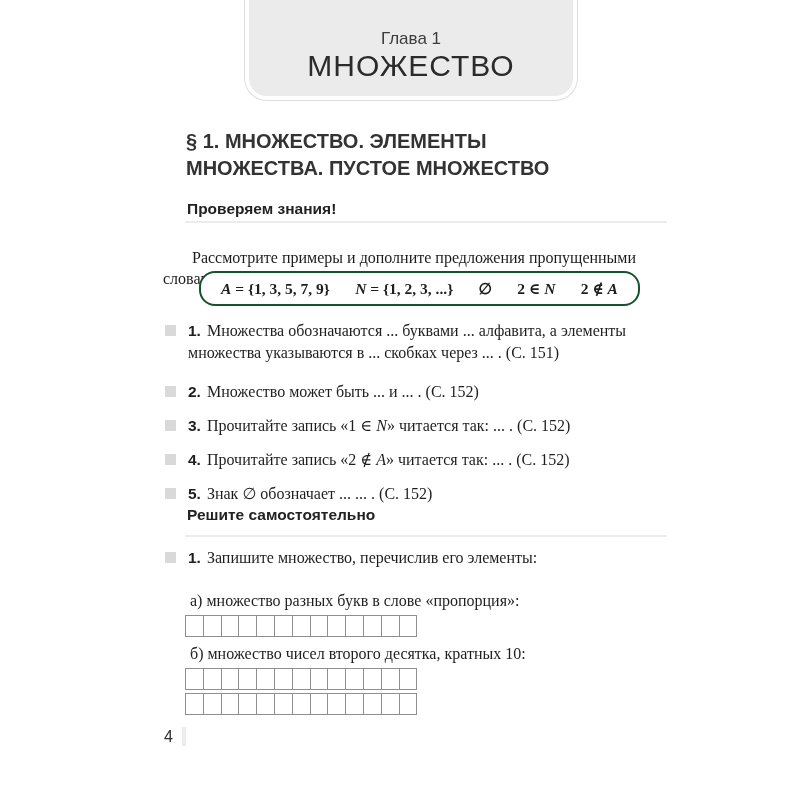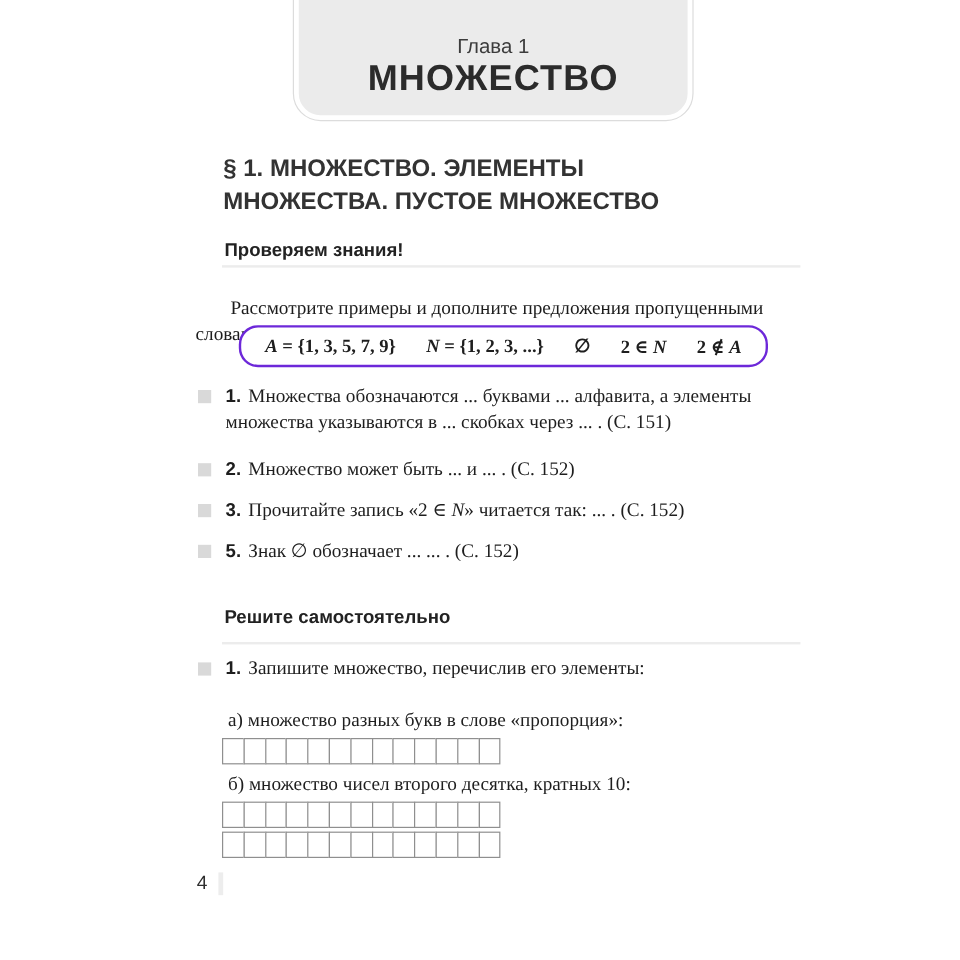--- a/index.html
+++ b/index.html
@@ -15,21 +15,21 @@
 
   
   .chapter-box {
     position:absolute; left:245px; top:-30px; width:332px; height:130px;
     background:#ebebeb; border:4px solid #ffffff; border-radius:22px;
     box-shadow:0 0 0 1px #dcdcdc;
     display:flex; flex-direction:column; justify-content:flex-end;
     align-items:center; padding-bottom:13px; box-sizing:border-box;
   }
   .chapter-kicker { font-size:17px; color:#3c3c3c; line-height:20px; }
-  .chapter-title  { font-size:30px; color:#2b2b2b; letter-spacing:1px; font-weight:700; line-height:34px; }
+  .chapter-title  { font-size:30px; color:#2b2b2b; letter-spacing:1px; font-weight:400; line-height:34px; }
 
   
   .section-title {
     position:absolute; left:186px; top:128px; width:500px;
     font-size:20px; line-height:27px; font-weight:600; color:#333333;
   }
 
   
   .subheading {
     position:absolute; left:187px;
@@ -39,21 +39,21 @@
 
   
   .intro {
     position:absolute; left:163px; top:231px; width:506px;
     font-size:16px; line-height:21px; text-indent:29px; color:#1c1c1c;
   }
 
   
   .formula-box {
     position:absolute; left:199px; top:271px; width:441px; height:35px;
-    border:2px solid #6d28d9; border-radius:16px; box-sizing:border-box;
+    border:2px solid #14532d; border-radius:16px; box-sizing:border-box;
     display:flex; align-items:center; justify-content:space-between;
     padding:0 20px; background:#ffffff;
   }
   .formula-item { font-weight:700; font-size:15.5px; white-space:nowrap; }
   .formula-item .var { font-style:italic; }
 
   
   .questions { position:absolute; left:163px; top:320px; width:506px; }
   .q-item { position:relative; padding-left:25px; font-size:16px; line-height:22px; margin-bottom:12px; }
   .q-item:first-child { margin-bottom:17px; }
@@ -117,21 +117,25 @@
   <div class="q-item">
     <span class="bullet"></span>
     <span class="q-num">1.</span><span>Множества обозначаются ... буквами ... алфавита, а элементы множества указываются в ... скобках через ... . (С. 151)</span><span class="q-var"></span><span></span>
   </div>
   <div class="q-item">
     <span class="bullet"></span>
     <span class="q-num">2.</span><span>Множество может быть ... и ... . (С. 152)</span><span class="q-var"></span><span></span>
   </div>
   <div class="q-item">
     <span class="bullet"></span>
-    <span class="q-num">3.</span><span>Прочитайте запись «2 ∈ </span><span class="q-var">N</span><span>» читается так: ... . (С. 152)</span>
+    <span class="q-num">3.</span><span>Прочитайте запись «1 ∈ </span><span class="q-var">N</span><span>» читается так: ... . (С. 152)</span>
+  </div>
+  <div class="q-item">
+    <span class="bullet"></span>
+    <span class="q-num">4.</span><span>Прочитайте запись «2 ∉ </span><span class="q-var">A</span><span>» читается так: ... . (С. 152)</span>
   </div>
   <div class="q-item">
     <span class="bullet"></span>
     <span class="q-num">5.</span><span>Знак ∅ обозначает ... ... . (С. 152)</span><span class="q-var"></span><span></span>
   </div>
 </div>
 
 <div class="subheading sans" style="top:505px;">Решите самостоятельно</div>
 <div class="rule" style="top:535px;"></div>
 

